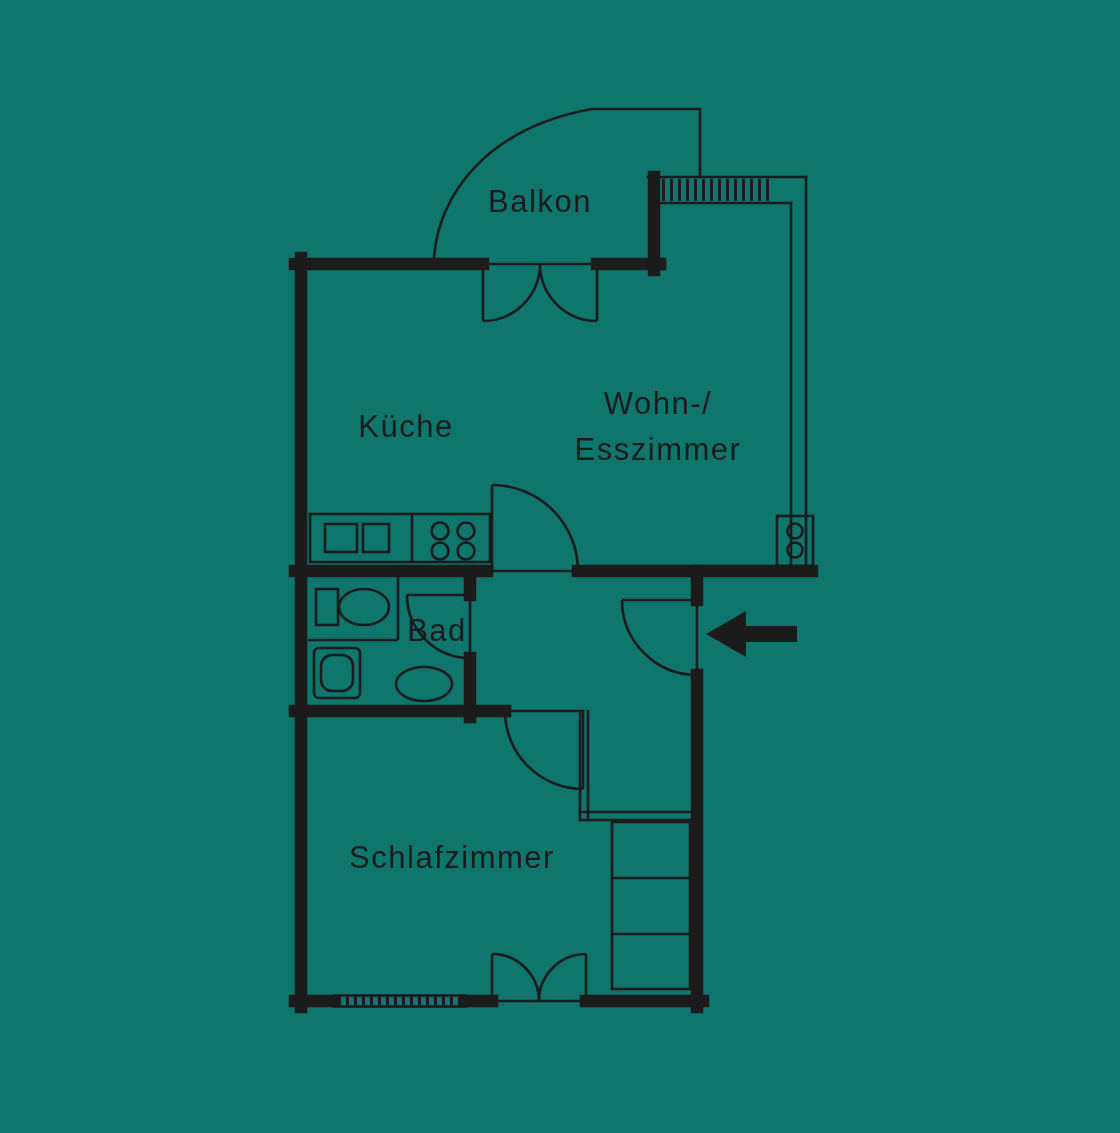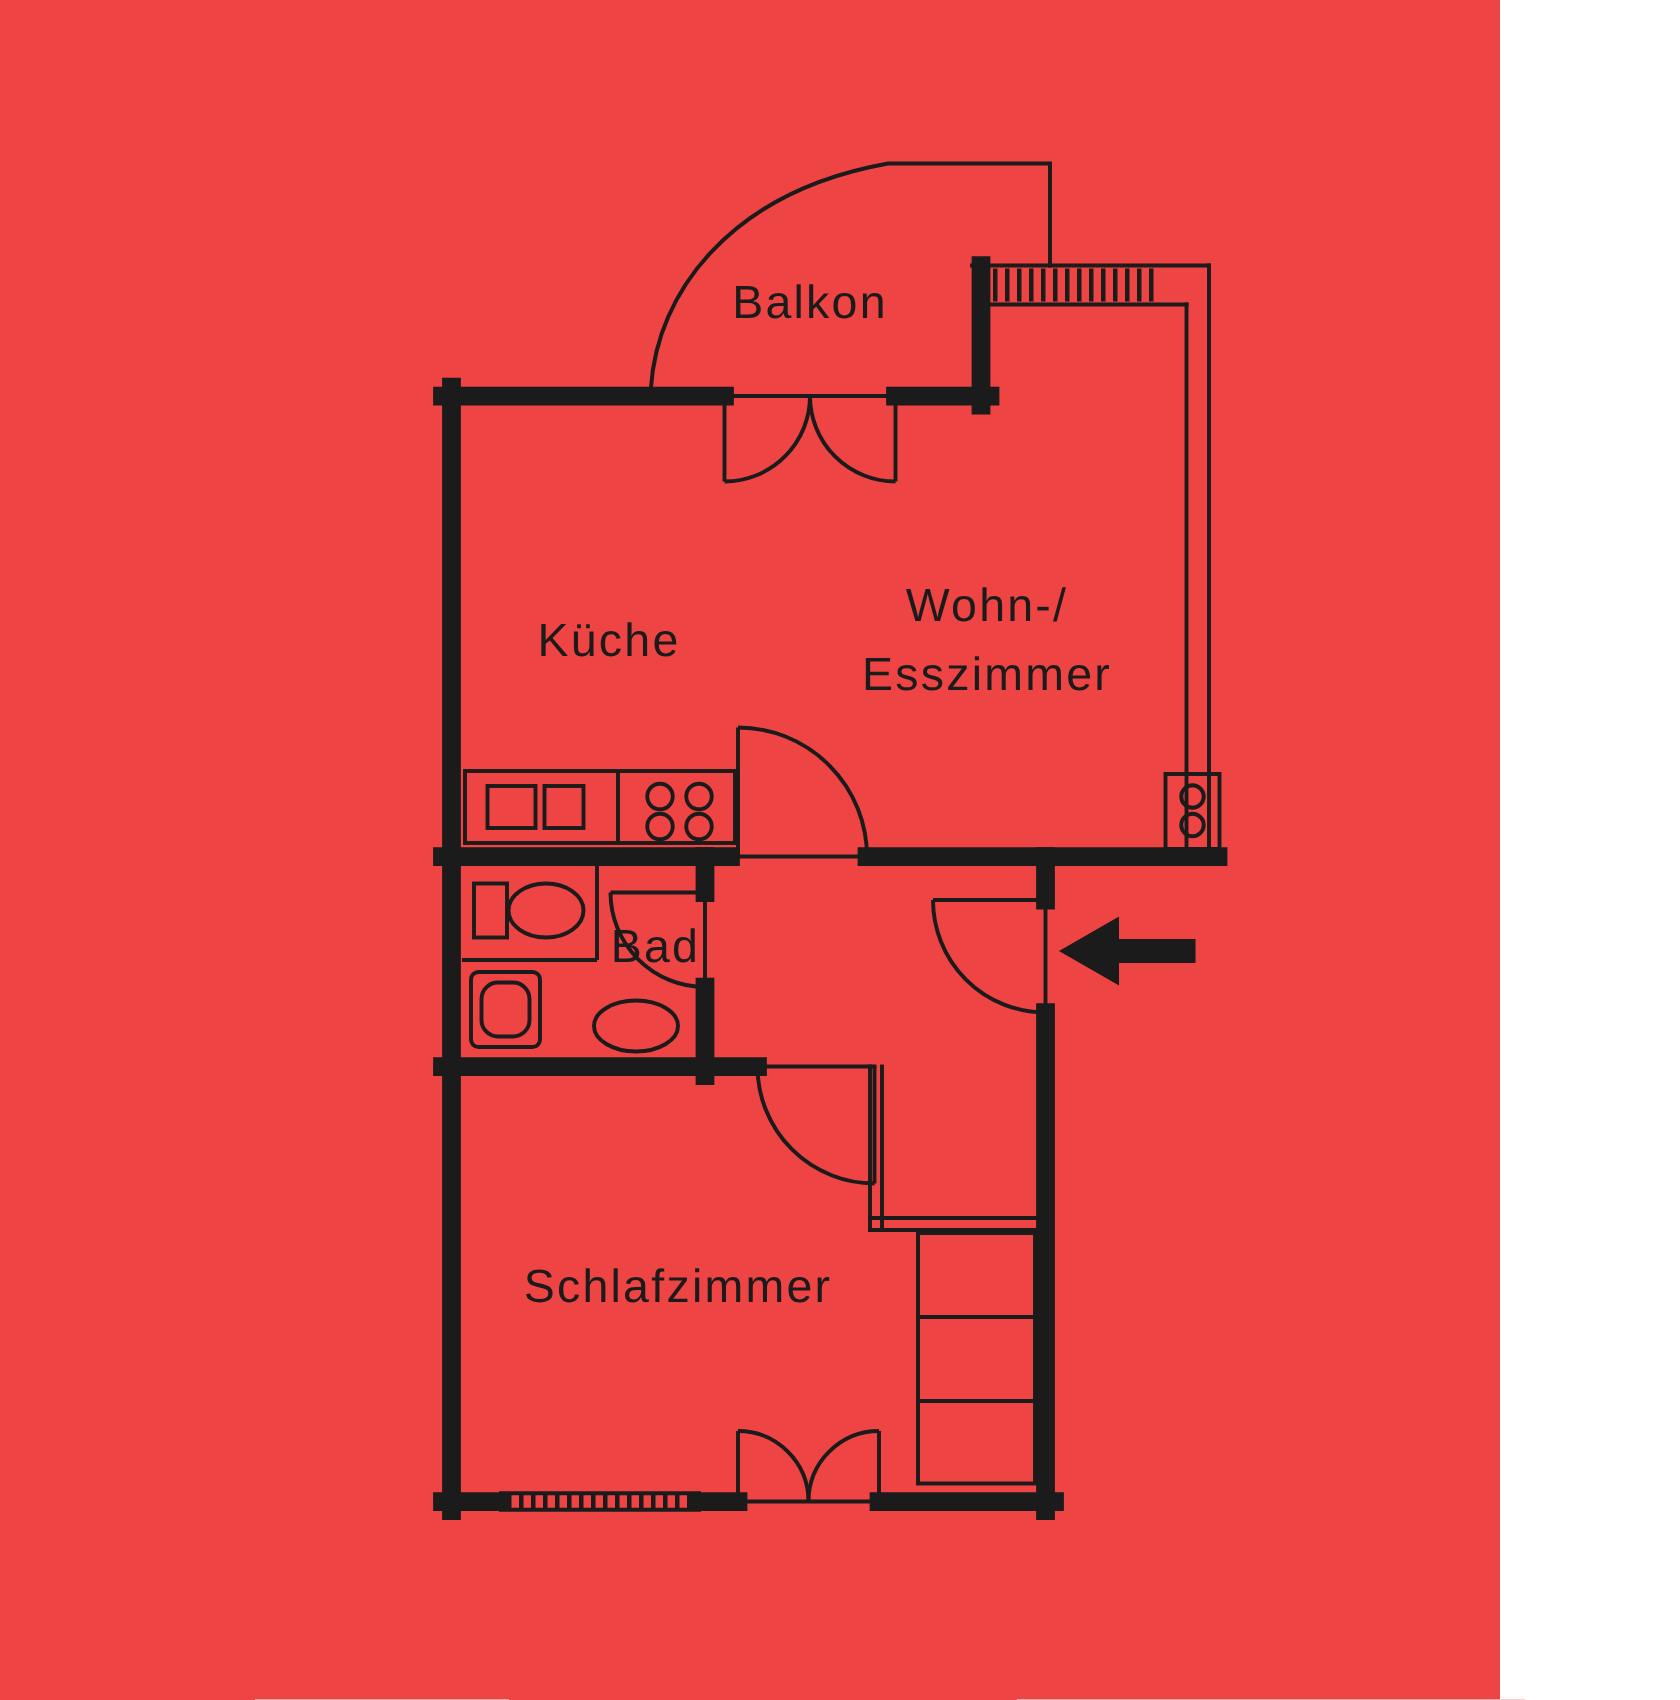--- a/index.html
+++ b/index.html
@@ -2,23 +2,23 @@
 <html><head>
 <meta charset="utf-8">
 <style>
   html, body {
     margin: 0;
     padding: 0;
     background: #ffffff;
   }
   .canvas {
     position: relative;
-    width: 1000px;
+    width: 1120px;
     height: 1133px;
-    background: #ef4444;
+    background: #0f766e;
     overflow: hidden;
   }
   svg text {
     font-family: "Liberation Sans", sans-serif;
     font-size: 31px;
     letter-spacing: 1.5px;
     fill: #1b1b1b;
   }
 </style>
 </head>

